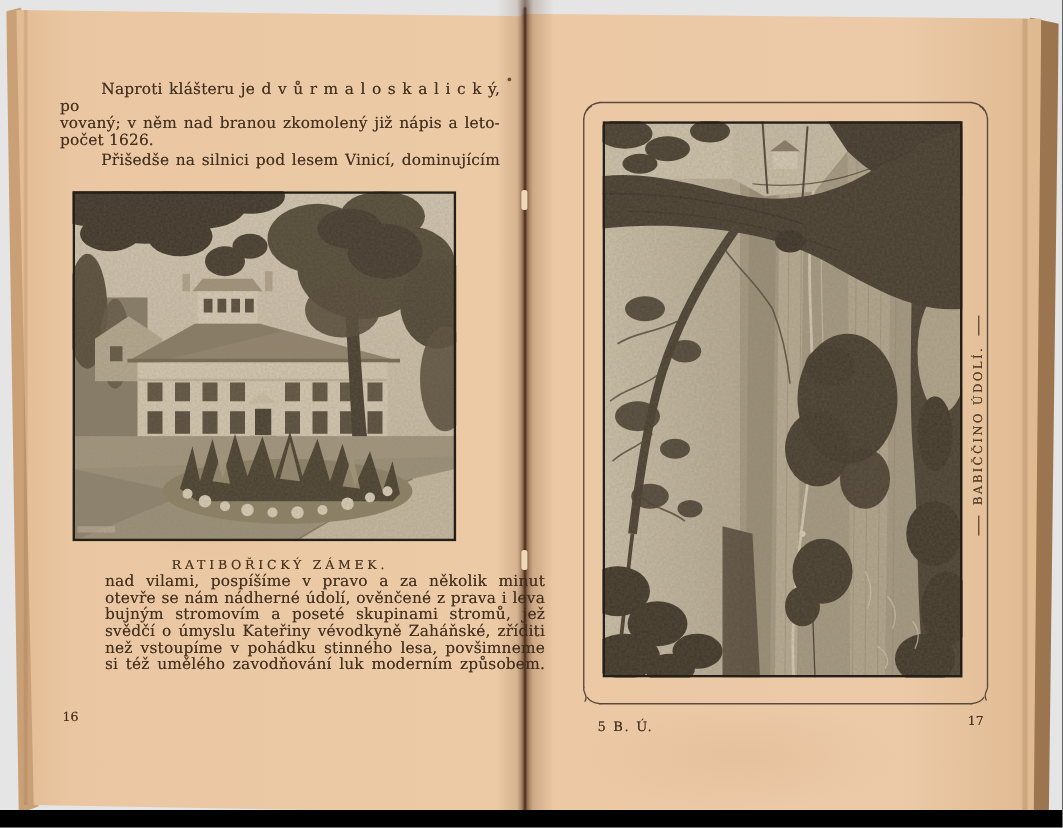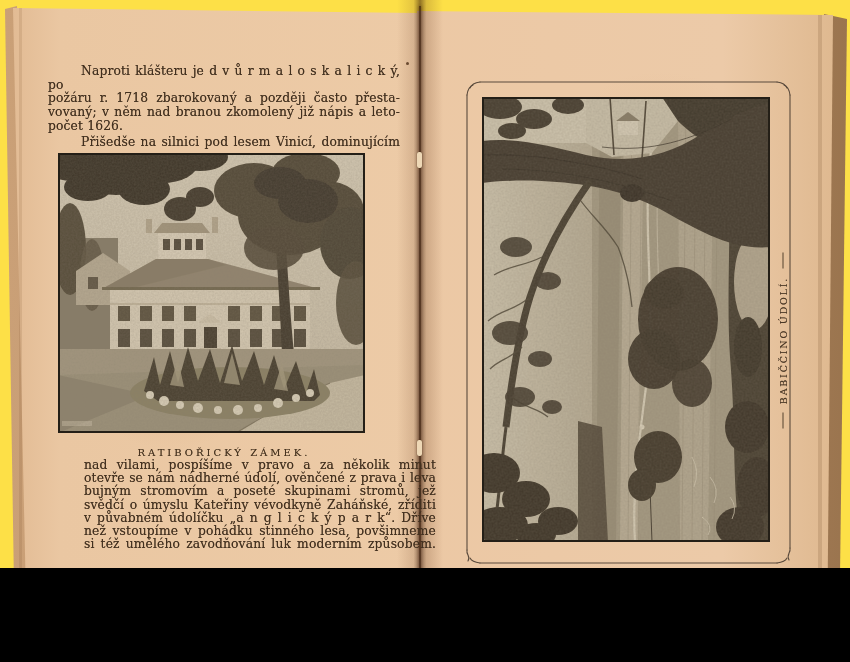--- a/index.html
+++ b/index.html
@@ -1,17 +1,17 @@
 <!DOCTYPE html>
 <html><head>
 <meta charset="utf-8">
 <style>
   html,body{margin:0;padding:0;background:#000;}
-  .scene{position:relative;width:850px;height:568px;overflow:hidden;
-         background:#fde047;font-family:"DejaVu Serif",serif;}
+  .scene{position:relative;width:850px;height:648px;overflow:hidden;
+         background:#e5e5e5;font-family:"DejaVu Serif",serif;}
 
   
   .edge-strip-left{position:absolute;inset:0;
     clip-path:polygon(5px 9px,17px 6px,31px 645px,15px 651px);
     background:linear-gradient(90deg,#caa077,#b78a5e);}
   .edge-strip-right{position:absolute;inset:0;
     clip-path:polygon(824px 14px,847px 19px,839px 657px,820px 652px);
     background:linear-gradient(90deg,#dcb48d 0%,#c59a72 55%,#9a744e 100%);}
   .left-page{position:absolute;inset:0;
     clip-path:polygon(13px 8px,419px 13px,419px 651px,27px 644px);
@@ -38,21 +38,21 @@
   #para-top{left:48px;top:65px;width:352px;}
   #para-bottom{left:48px;top:459px;width:352px;line-height:13.2px;margin-left:36px;}
   .line{text-align:justify;text-align-last:justify;}
   .line.left-last{text-align-last:left;}
   .line.indent{text-indent:33px;}
   .caption-left{position:absolute;left:48px;top:447px;width:352px;
     text-align:center;font-size:10px;letter-spacing:3px;color:#46331f;
     text-shadow:0 0 .5px rgba(66,48,31,.6);}
   .pagenum{position:absolute;color:#42301f;text-shadow:0 0 .5px rgba(66,48,31,.6);}
   #num16{left:50px;top:569px;font-size:10px;}
-  #num17{left:755px;top:596px;width:32px;font-size:14px;}
+  #num17{left:755px;top:572px;width:32px;text-align:right;font-size:10px;}
   #sigmark{left:478px;top:576px;font-size:10.5px;letter-spacing:1.3px;}
 
   
   .photo1{position:absolute;left:58px;top:153px;width:307px;height:280px;}
   .photo2{position:absolute;left:482px;top:97px;width:288px;height:445px;}
   .frame2{position:absolute;left:458px;top:73px;width:340px;height:500px;}
 
   
   .caption-right{position:absolute;left:695px;top:334px;width:176px;height:13px;
     transform:rotate(-90deg);transform-origin:center;display:flex;
@@ -84,21 +84,20 @@
        background:radial-gradient(closest-side,rgba(160,100,55,.08),rgba(160,100,55,0));"></div>
 
   <div class="gutter"></div>
   <div class="gutter-line"></div>
   <div class="stitch" style="left:417px;top:152px;"></div>
   <div class="stitch" style="left:417px;top:440px;"></div>
   <div class="speck" style="left:406px;top:62px;"></div>
 
   <div class="textcol" id="para-top">
     <div class="line indent">Naproti klášteru je d v ů r  m a l o s k a l i c k ý, po</div>
-    <div class="line">požáru r. 1718 zbarokovaný a později často přesta-</div>
     <div class="line">vovaný; v něm nad branou zkomolený již nápis a leto-</div>
     <div class="line left-last">počet 1626.</div>
     <div class="line indent" style="margin-top:2px;">Přišedše na silnici pod lesem Vinicí, dominujícím</div>
   </div>
 
   <svg class="photo1" viewBox="0 0 307 280">
     <defs>
       <linearGradient id="sky1" x1="0" y1="0" x2="0" y2="1">
         <stop offset="0" stop-color="#d6cebb"></stop>
           <stop offset="1" stop-color="#c6bda9"></stop>
@@ -215,21 +214,20 @@
     <rect x="1" y="1" width="305" height="278" fill="none" stroke="#241f17" stroke-width="2"></rect>
   </svg>
 
   <div class="caption-left">RATIBOŘICKÝ ZÁMEK.</div>
 
   <div class="textcol" id="para-bottom">
     <div class="line">nad vilami, pospíšíme v pravo a za několik minut</div>
     <div class="line">otevře se nám nádherné údolí, ověnčené z prava i leva</div>
     <div class="line">bujným stromovím a poseté skupinami stromů, jež</div>
     <div class="line">svědčí o úmyslu Kateřiny vévodkyně Zaháňské, zříditi</div>
-    <div class="line">v půvabném údolíčku „a n g l i c k ý  p a r k“. Dříve</div>
     <div class="line">než vstoupíme v pohádku stinného lesa, povšimneme</div>
     <div class="line">si též umělého zavodňování luk moderním způsobem.</div>
   </div>
 
   <div class="pagenum" id="num16">16</div>
 
   <svg class="frame2" viewBox="0 0 340 500">
     <g fill="none" stroke="#5a4a3c" stroke-width="1.1" stroke-linecap="round">
       <path d="M22,9 H319"></path>
       <path d="M332,22 V475"></path>

